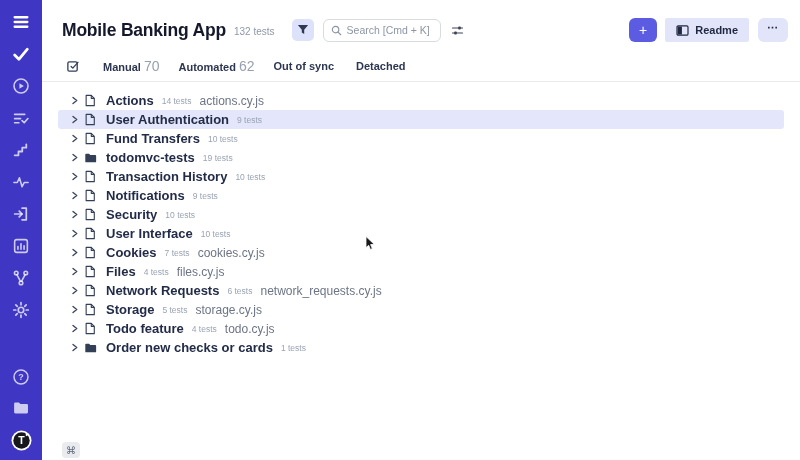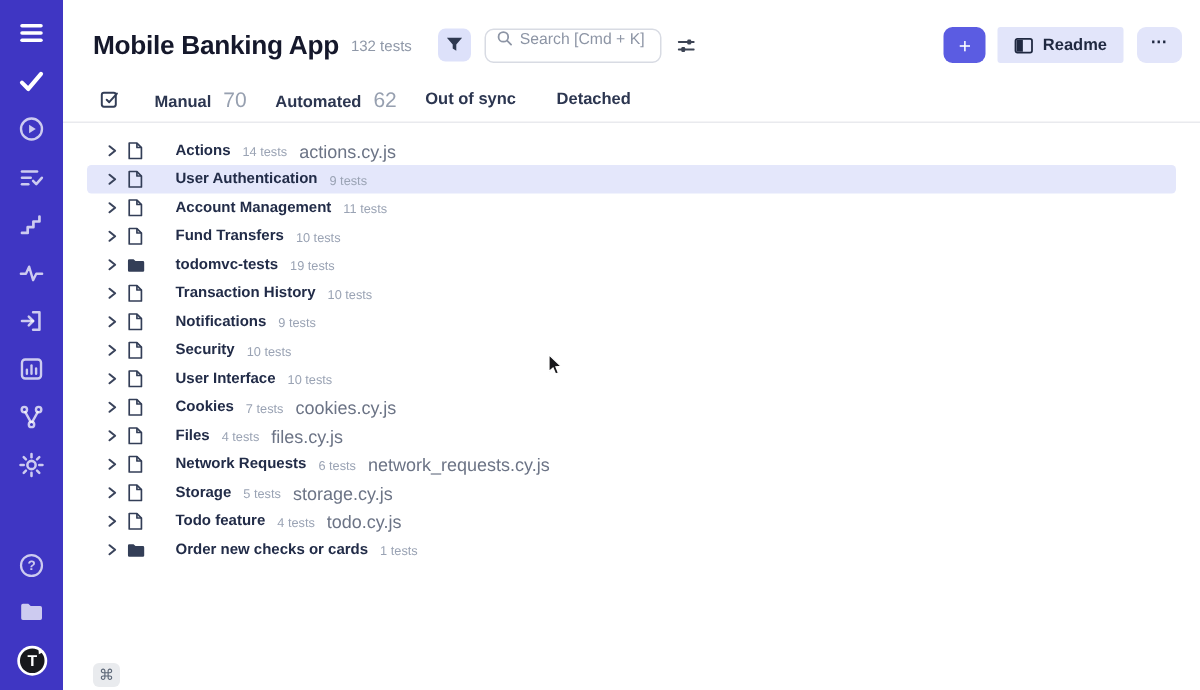--- a/index.html
+++ b/index.html
@@ -22,50 +22,50 @@
   .side-bottom { margin-bottom:12px; }
   .logo-wrap { margin-bottom:0; width:21px; height:21px; }
   
   .main { position:absolute; left:42px; top:0; right:0; bottom:0; background:#fff; }
   .header { display:flex; align-items:center; height:50px; padding:10px 12px 0 20px; }
   .title { font-size:17.5px; font-weight:700; color:#15182b; letter-spacing:-.2px; white-space:nowrap; }
   .total { font-size:10px; color:#8f98a8; margin-left:8px; margin-top:3px; white-space:nowrap; }
   .filter-btn { margin-left:17px; width:22px; height:22px; border-radius:5px; background:#dde1fa;
     display:flex; align-items:center; justify-content:center; cursor:pointer; flex:0 0 auto; }
   .search { margin-left:9px; width:118px; height:23px; border:1px solid #d8dbe3; border-radius:6px;
-    background:#fff; display:flex; align-items:flex-start; padding:0 7px; gap:5px; flex:0 0 auto; }
+    background:#fff; display:flex; align-items:center; padding:0 7px; gap:5px; flex:0 0 auto; }
   .search svg { flex:0 0 auto; }
   .search input { border:none; outline:none; width:100%; font-size:10.5px; color:#333;
     font-family:"Liberation Sans",sans-serif; background:transparent; }
   .search input::placeholder { color:#8d95a5; }
   .sliders { margin-left:10px; color:#3c4454; display:flex; cursor:pointer; }
   .spacer { flex:1; }
   .add-btn { width:28px; height:24px; background:#5b5ce2; border:none; border-radius:6px; color:#fff;
     font-size:14px; font-weight:400; display:flex; align-items:center; justify-content:center; cursor:pointer; }
   .readme-btn { margin-left:8px; height:24px; background:#e2e5fa; border:none; border-radius:2px;
     color:#1f2840; font-size:11px; font-weight:700; display:flex; align-items:center; gap:6px;
     padding:0 11px; cursor:pointer; font-family:"Liberation Sans",sans-serif; }
   .more-btn { margin-left:9px; width:30px; height:24px; background:#e2e5fa; border:none; border-radius:6px;
     color:#1f2840; font-size:11px; font-weight:700; letter-spacing:1px;
     display:flex; align-items:center; justify-content:center; cursor:pointer; padding-bottom:6px; }
   
   .tabs { display:flex; align-items:center; height:32px; padding-left:24px; gap:19px;
     border-bottom:1px solid #e9eaee; }
   .tabs-icon { color:#333e57; display:flex; margin-right:4px; cursor:pointer; }
-  .tab { font-size:11px; font-weight:700; color:#2c3650; display:flex; align-items:baseline; gap:8px;
+  .tab { font-size:11px; font-weight:700; color:#2c3650; display:flex; align-items:baseline; gap:3px;
     cursor:pointer; white-space:nowrap; }
   .tab .cnt { font-size:14px; color:#97a0b0; font-weight:400; }
   
   .tree { padding-top:9px; }
   .row { height:19px; display:flex; align-items:center; margin:0 16px; padding-left:12px;
     border-radius:3px; cursor:pointer; }
   .row.selected { background:#e4e7fb; }
   .chev { width:10px; display:flex; color:#3a445c; flex:0 0 auto; }
   .ricon { width:14px; margin-left:4px; display:flex; color:#333e57; flex:0 0 auto; }
-  .rlabel { font-size:10px; font-weight:700; color:#222c48; margin-left:19px; white-space:nowrap; }
+  .rlabel { font-size:13px; font-weight:700; color:#222c48; margin-left:8px; white-space:nowrap; }
   .rcount { font-size:8.5px; color:#9aa3b4; margin-left:8px; white-space:nowrap; }
   .rfile { font-size:12px; color:#6c7486; margin-left:8px; white-space:nowrap; }
   
   .cmd-btn { position:absolute; left:20px; bottom:2px; width:18px; height:16px; background:#e9ebee;
     border:none; border-radius:4px; display:flex; align-items:center; justify-content:center;
     font-family:"DejaVu Sans",sans-serif; font-size:10px; color:#5c6777; cursor:pointer; }
   
   .cursor { position:absolute; left:365px; top:236px; z-index:9; pointer-events:none; }
 </style>
 </head>
@@ -267,36 +267,20 @@
         <svg width="9" height="9" viewBox="0 0 10 12" fill="none" stroke="currentColor" stroke-width="1.8" stroke-linecap="round" stroke-linejoin="round">
             <polyline points="3,2 8,6 3,10"></polyline>
           </svg>
       </span>
       <span class="ricon">
           <svg width="12" height="13" viewBox="0 0 14 15" fill="none" stroke="#333e57" stroke-width="1.3" stroke-linejoin="round">
             <path d="M2.5 1.5 h6 l3.5 3.5 v8.5 h-9.5 Z"></path>
             <path d="M8.5 1.5 v3.5 h3.5"></path>
           </svg>
         </span>
-      <span class="rlabel">Account Management</span>
-      <span class="rcount">11 tests</span>
-      <span class="rfile"></span>
-    </div>
-      <div class="row">
-      <span class="chev">
-        <svg width="9" height="9" viewBox="0 0 10 12" fill="none" stroke="currentColor" stroke-width="1.8" stroke-linecap="round" stroke-linejoin="round">
-            <polyline points="3,2 8,6 3,10"></polyline>
-          </svg>
-      </span>
-      <span class="ricon">
-          <svg width="12" height="13" viewBox="0 0 14 15" fill="none" stroke="#333e57" stroke-width="1.3" stroke-linejoin="round">
-            <path d="M2.5 1.5 h6 l3.5 3.5 v8.5 h-9.5 Z"></path>
-            <path d="M8.5 1.5 v3.5 h3.5"></path>
-          </svg>
-        </span>
       <span class="rlabel">Fund Transfers</span>
       <span class="rcount">10 tests</span>
       <span class="rfile"></span>
     </div>
       <div class="row">
       <span class="chev">
         <svg width="9" height="9" viewBox="0 0 10 12" fill="none" stroke="currentColor" stroke-width="1.8" stroke-linecap="round" stroke-linejoin="round">
             <polyline points="3,2 8,6 3,10"></polyline>
           </svg>
       </span>

